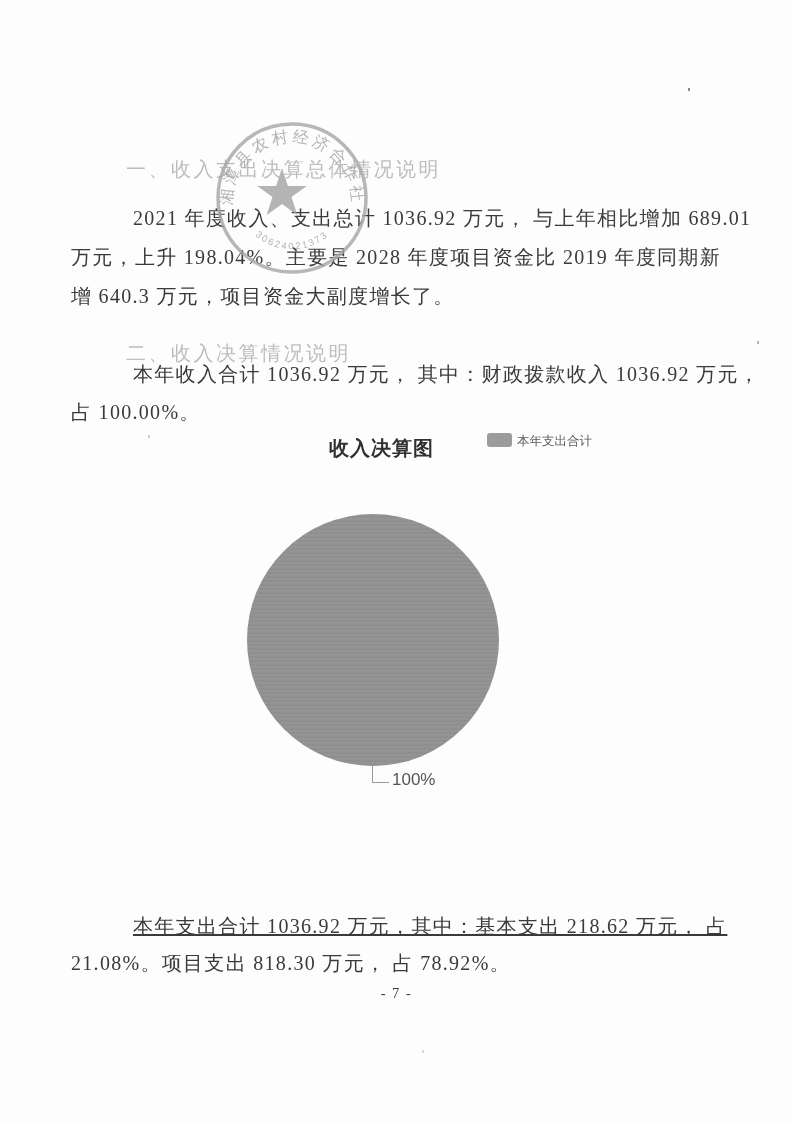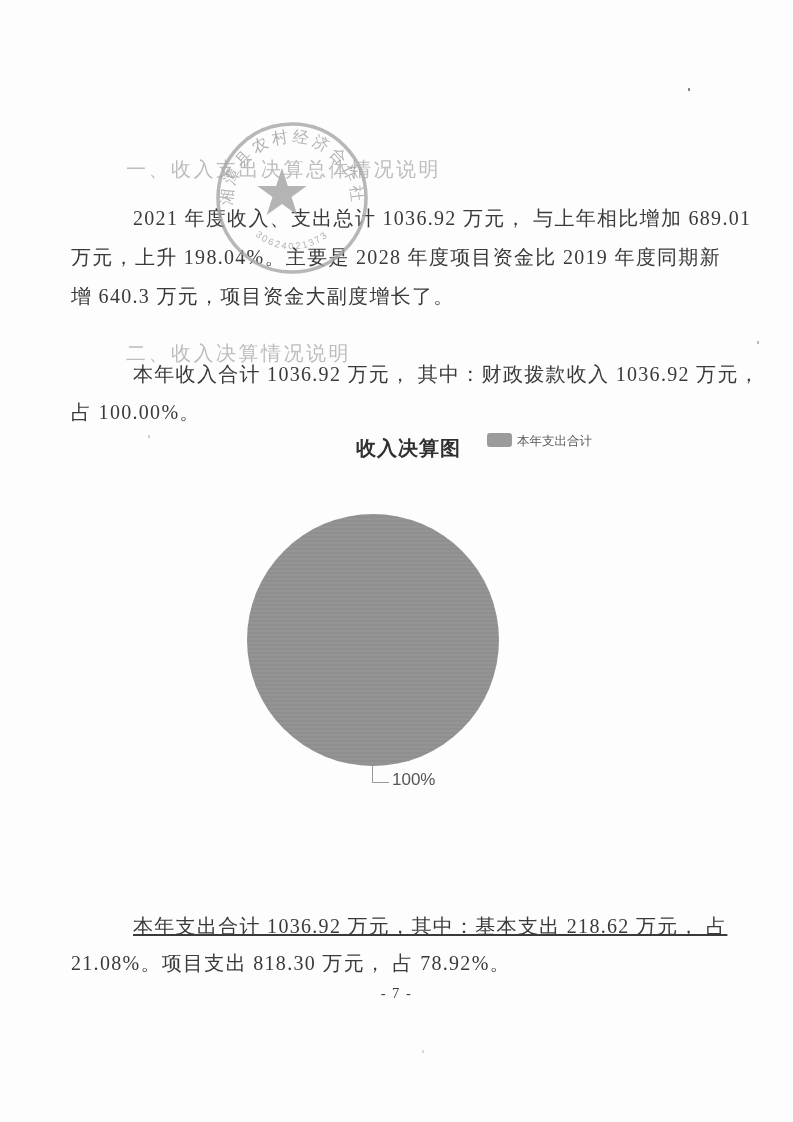--- a/index.html
+++ b/index.html
@@ -15,21 +15,20 @@
   }
   .body-line{
     position:absolute;font-size:20px;color:#3a3a3a;letter-spacing:1.3px;
     white-space:nowrap;
   }
   .chart-title{
     position:absolute;left:329px;top:435px;
     font-family:"Liberation Sans","DejaVu Sans",sans-serif;
     font-size:20px;font-weight:bold;color:#303030;letter-spacing:1px;
     white-space:nowrap;
-    margin-left:27px;
   }
   .legend-swatch{
     position:absolute;left:487px;top:433px;width:25px;height:14px;
     background:#9b9b9b;border-radius:3px;
   }
   .legend-label{
     position:absolute;left:517px;top:433px;
     font-family:"Liberation Sans","DejaVu Sans",sans-serif;
     font-size:12.5px;color:#5a5a5a;white-space:nowrap;
   }

